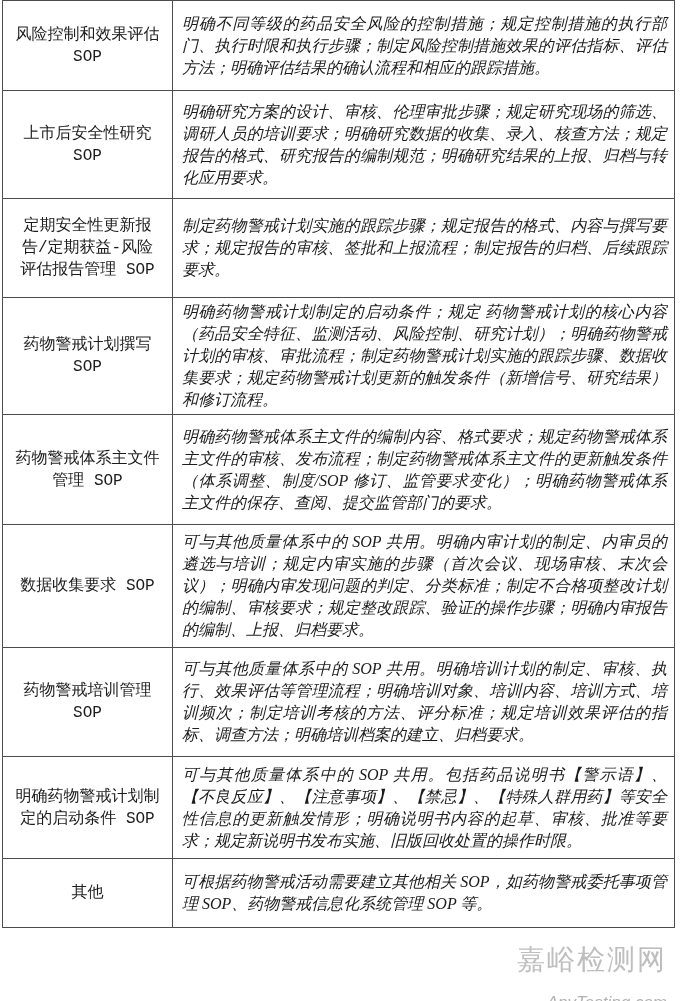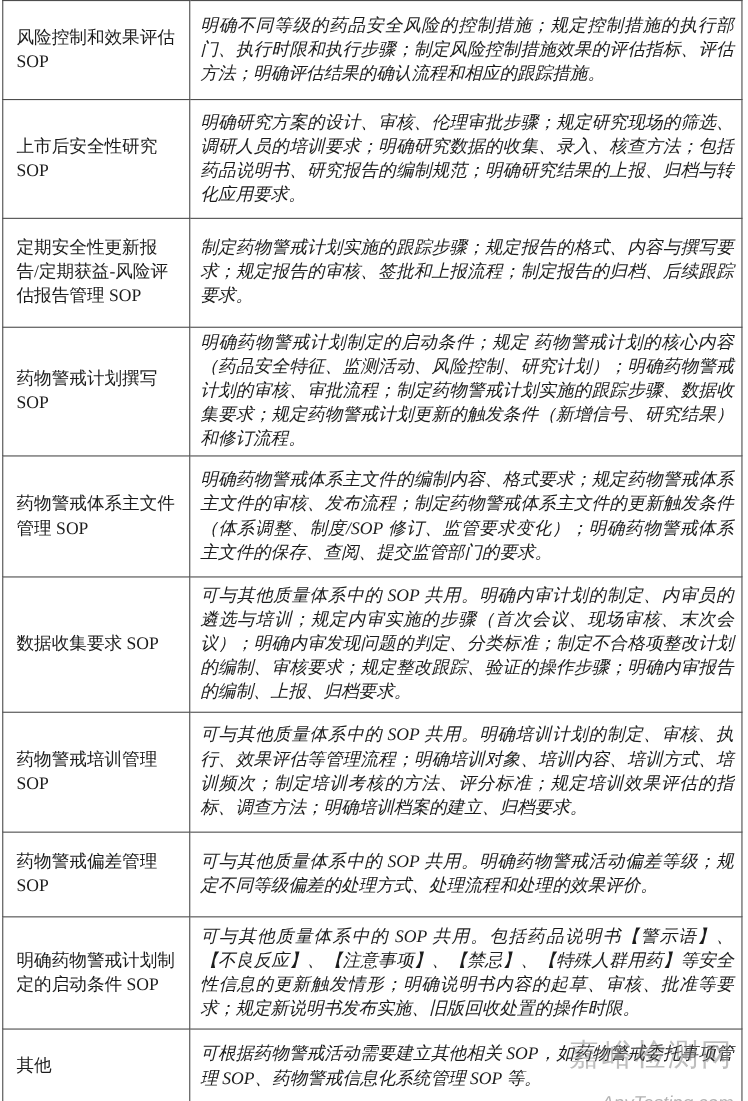--- a/index.html
+++ b/index.html
@@ -24,22 +24,23 @@
   }
   table.sop-table td {
     border: 1px solid #4d4d4d;
     font-size: 16px;
     line-height: 22px;
     vertical-align: middle;
     overflow: hidden;
   }
   td.name-cell {
     width: 145px;
-    text-align: left;
+    text-align: center;
     padding: 16px 12px;
+    font-family: Liberation Mono, monospace;
   }
   td.desc-cell {
     text-align: justify;
     padding: 3px 7px 3px 9px;
     font-style: italic;
   }
   tr.r1  { height: 90px; }
   tr.r2  { height: 108px; }
   tr.r3  { height: 77px; }
   tr.r4  { height: 110px; }
@@ -75,21 +76,21 @@
 <body>
 
 <table class="sop-table">
   <tbody>
     <tr class="r1">
       <td class="name-cell">风险控制和效果评估 SOP</td>
       <td class="desc-cell">明确不同等级的药品安全风险的控制措施；规定控制措施的执行部门、执行时限和执行步骤；制定风险控制措施效果的评估指标、评估方法；明确评估结果的确认流程和相应的跟踪措施。</td>
     </tr>
     <tr class="r2">
       <td class="name-cell">上市后安全性研究 SOP</td>
-      <td class="desc-cell">明确研究方案的设计、审核、伦理审批步骤；规定研究现场的筛选、调研人员的培训要求；明确研究数据的收集、录入、核查方法；包括药品说明书、研究报告的编制规范；明确研究结果的上报、归档与转化应用要求。</td>
+      <td class="desc-cell">明确研究方案的设计、审核、伦理审批步骤；规定研究现场的筛选、调研人员的培训要求；明确研究数据的收集、录入、核查方法；规定报告的格式、研究报告的编制规范；明确研究结果的上报、归档与转化应用要求。</td>
     </tr>
     <tr class="r3">
       <td class="name-cell">定期安全性更新报告/定期获益-风险评估报告管理 SOP</td>
       <td class="desc-cell">制定药物警戒计划实施的跟踪步骤；规定报告的格式、内容与撰写要求；规定报告的审核、签批和上报流程；制定报告的归档、后续跟踪要求。</td>
     </tr>
     <tr class="r4">
       <td class="name-cell">药物警戒计划撰写 SOP</td>
       <td class="desc-cell">明确药物警戒计划制定的启动条件；规定 药物警戒计划的核心内容（药品安全特征、监测活动、风险控制、研究计划）；明确药物警戒计划的审核、审批流程；制定药物警戒计划实施的跟踪步骤、数据收集要求；规定药物警戒计划更新的触发条件（新增信号、研究结果）和修订流程。</td>
     </tr>
     <tr class="r5">
@@ -97,24 +98,20 @@
       <td class="desc-cell">明确药物警戒体系主文件的编制内容、格式要求；规定药物警戒体系主文件的审核、发布流程；制定药物警戒体系主文件的更新触发条件（体系调整、制度/SOP 修订、监管要求变化）；明确药物警戒体系主文件的保存、查阅、提交监管部门的要求。</td>
     </tr>
     <tr class="r6">
       <td class="name-cell">数据收集要求 SOP</td>
       <td class="desc-cell">可与其他质量体系中的 SOP 共用。明确内审计划的制定、内审员的遴选与培训；规定内审实施的步骤（首次会议、现场审核、末次会议）；明确内审发现问题的判定、分类标准；制定不合格项整改计划的编制、审核要求；规定整改跟踪、验证的操作步骤；明确内审报告的编制、上报、归档要求。</td>
     </tr>
     <tr class="r7">
       <td class="name-cell">药物警戒培训管理 SOP</td>
       <td class="desc-cell">可与其他质量体系中的 SOP 共用。明确培训计划的制定、审核、执行、效果评估等管理流程；明确培训对象、培训内容、培训方式、培训频次；制定培训考核的方法、评分标准；规定培训效果评估的指标、调查方法；明确培训档案的建立、归档要求。</td>
     </tr>
-    <tr class="r8">
-      <td class="name-cell">药物警戒偏差管理 SOP</td>
-      <td class="desc-cell">可与其他质量体系中的 SOP 共用。明确药物警戒活动偏差等级；规定不同等级偏差的处理方式、处理流程和处理的效果评价。</td>
-    </tr>
     <tr class="r9">
       <td class="name-cell">明确药物警戒计划制定的启动条件 SOP</td>
       <td class="desc-cell">可与其他质量体系中的 SOP 共用。包括药品说明书【警示语】、【不良反应】、【注意事项】、【禁忌】、【特殊人群用药】等安全性信息的更新触发情形；明确说明书内容的起草、审核、批准等要求；规定新说明书发布实施、旧版回收处置的操作时限。</td>
     </tr>
     <tr class="r10">
       <td class="name-cell">其他</td>
       <td class="desc-cell">可根据药物警戒活动需要建立其他相关 SOP，如药物警戒委托事项管理 SOP、药物警戒信息化系统管理 SOP 等。</td>
     </tr>
   </tbody>
 </table>

